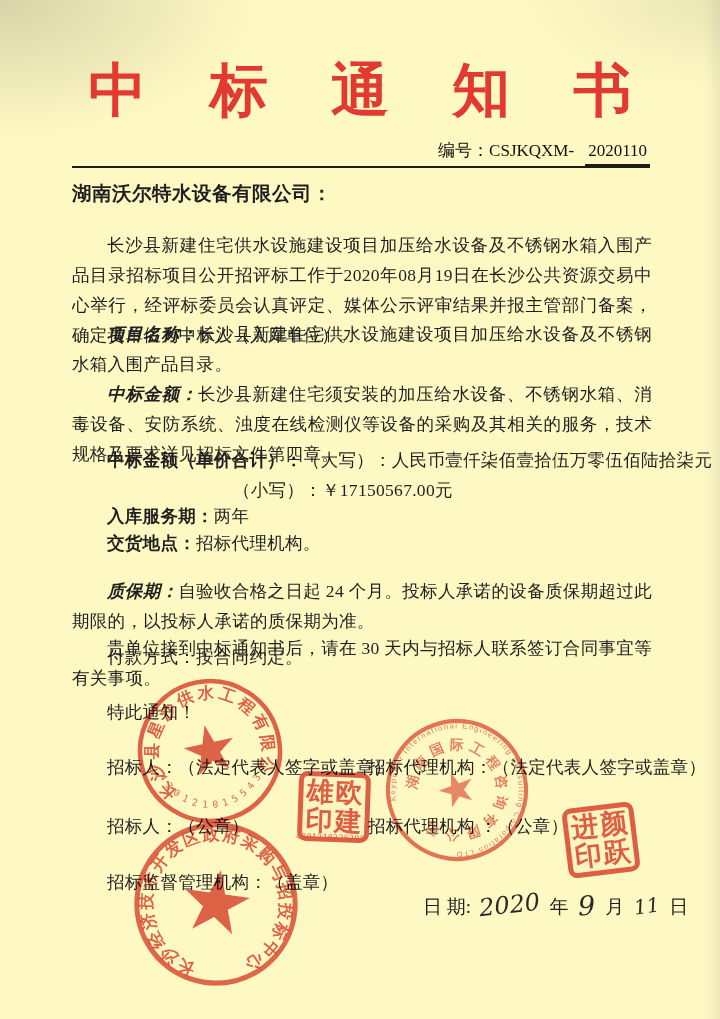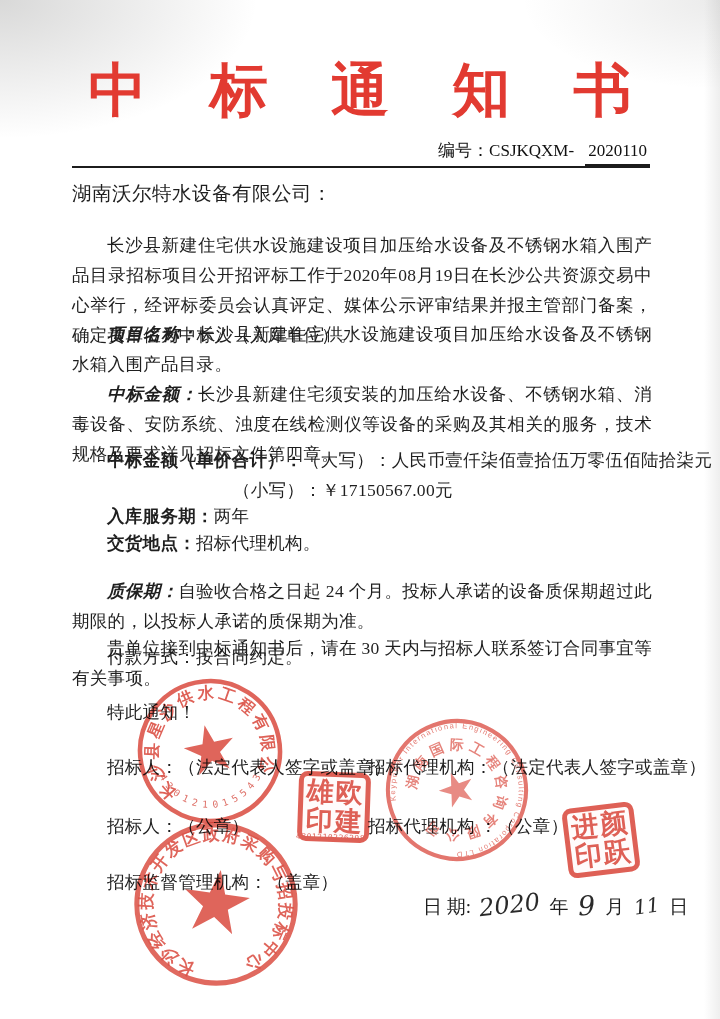--- a/index.html
+++ b/index.html
@@ -1,18 +1,18 @@
 <!DOCTYPE html>
 <html><head>
 <meta charset="utf-8">
 <style>
   html,body{margin:0;padding:0;background:#9c9c9c;}
   .page{
     position:relative;width:720px;height:1019px;margin:0 auto;
-    background:#ffffff;overflow:hidden;
+    background:#fef9c3;overflow:hidden;
     font-family:"Liberation Serif","DejaVu Serif",serif;
     color:#1f1f1f;
   }
   .vignette-tl{position:absolute;left:0;top:0;width:260px;height:140px;
     background:radial-gradient(ellipse at 0% 0%,rgba(80,80,78,.22),rgba(80,80,78,0) 70%);}
   .vignette-tr{position:absolute;right:0;top:0;width:200px;height:90px;
     background:radial-gradient(ellipse at 100% 0%,rgba(90,90,88,.12),rgba(90,90,88,0) 70%);}
   .vignette-r{position:absolute;right:0;top:0;width:16px;height:100%;
     background:linear-gradient(to left,rgba(90,90,88,.10),rgba(90,90,88,0));}
   .title{
@@ -22,21 +22,21 @@
   }
   .ref-row{
     position:absolute;left:72px;top:136px;width:578px;height:30px;
     border-bottom:2px solid #1c1c1c;text-align:right;
     font-size:17px;line-height:30px;color:#111;
   }
   .ref-num{display:inline-block;border-bottom:2px solid #1c1c1c;line-height:26px;
     padding:0 3px;margin-left:11px;}
   .recipient{
     position:absolute;left:72px;top:180px;width:578px;
-    font-size:19.5px;font-weight:normal;letter-spacing:.5px;
+    font-size:19.5px;font-weight:bold;letter-spacing:.5px;
   }
   .para{
     position:absolute;left:72px;width:580px;
     font-size:17.5px;line-height:30px;text-align:justify;
     letter-spacing:.3px;
   }
   .indent{text-indent:2em;}
   .para b{letter-spacing:.3px;font-style:italic;}
   .line{position:absolute;font-size:17.5px;white-space:nowrap;letter-spacing:.3px;}
   .closing{font-size:17.5px;}

